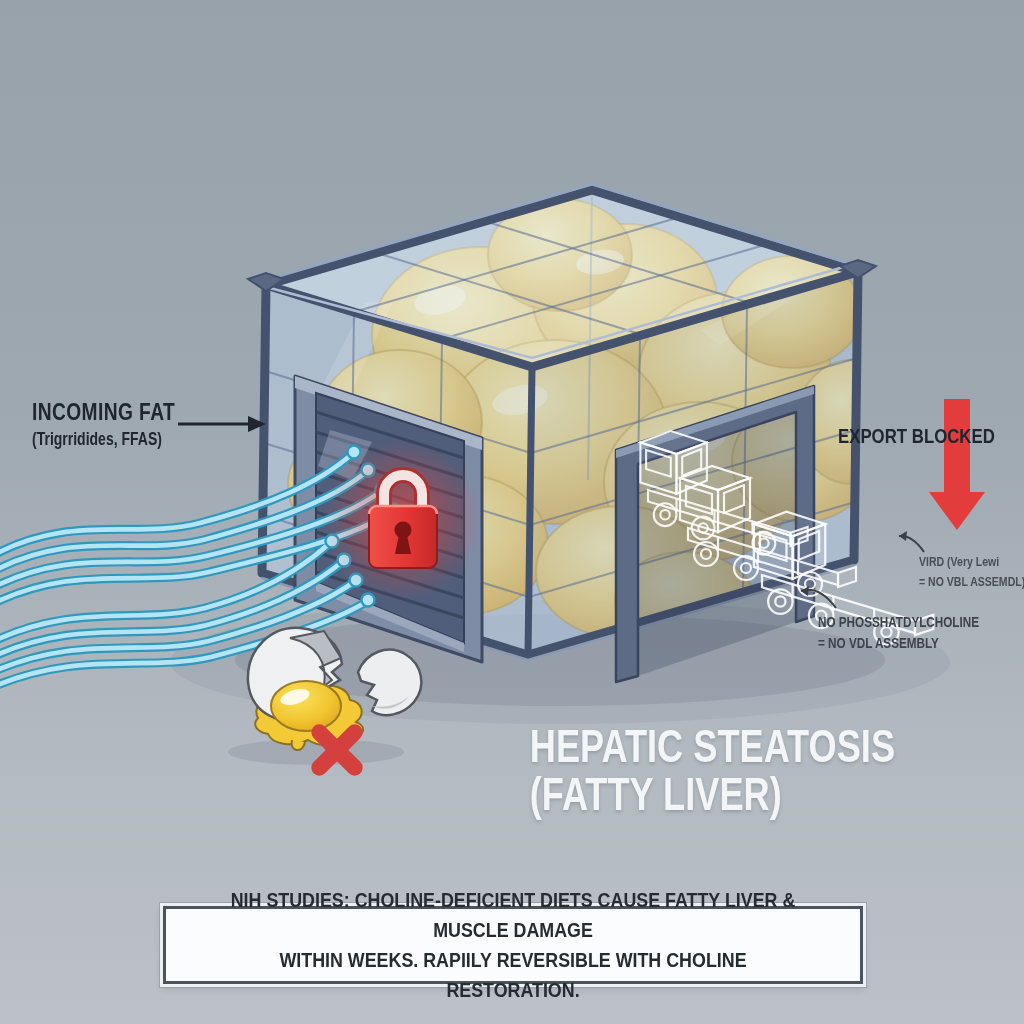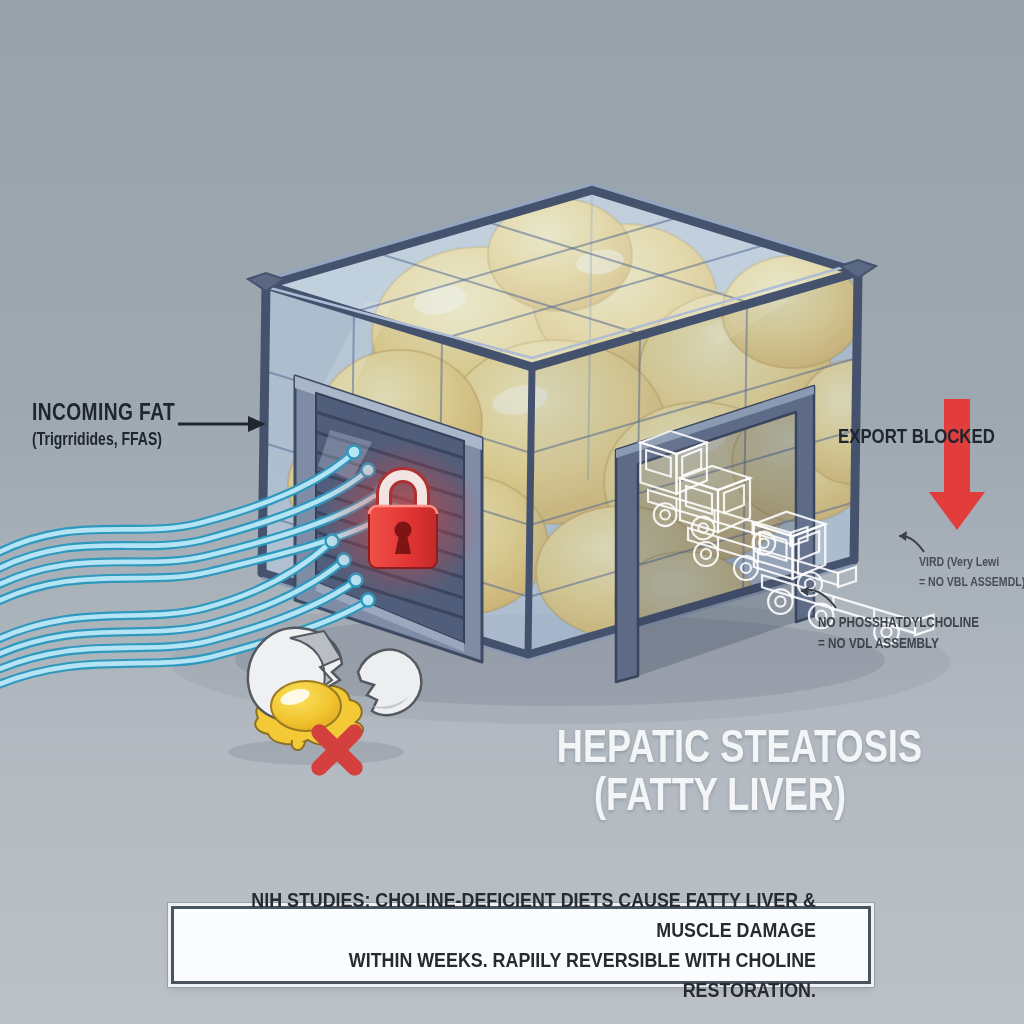--- a/index.html
+++ b/index.html
@@ -23,28 +23,28 @@
   #vldlnote{left:919px;top:552px;color:#474e56;font-size:13.5px;line-height:1.45;}
   #vldlnote .cx{transform:scaleX(.78);}
   #pcnote{left:818px;top:611px;color:#3d434b;font-size:15px;line-height:1.4;}
   #pcnote .cx{transform:scaleX(.78);}
   
   #choline{left:183px;top:768px;width:244px;text-align:center;line-height:1.05;font-size:35px;}
   #choline .l1{color:#262c34;transform:scaleX(.74);}
   #choline .l2{color:#fcfdfe;transform:scaleX(.74);
                text-shadow:0 2px 4px rgba(55,65,78,.45);}
   
-  #diagnosis{left:508px;top:722px;width:424px;text-align:center;line-height:1.03;
+  #diagnosis{left:481px;top:722px;width:424px;text-align:left;line-height:1.03;
              font-size:47px;color:#f3f5f7;text-shadow:0 2px 4px rgba(70,80,92,.28);}
   #diagnosis .cc{transform:scaleX(.77);}
   
   #banner{position:absolute;left:163px;top:906px;width:694px;height:72px;
           background:#fbfcfd;border:3px solid #4a545f;
           box-shadow:0 0 0 3px #eef1f3,0 0 0 4px #99a1a9,0 4px 8px rgba(50,60,72,.22);
-          display:flex;flex-direction:column;justify-content:center;text-align:right;margin-left:8px;}
+          display:flex;flex-direction:column;justify-content:center;text-align:center;}
   #banner .bl{font-weight:700;font-size:21px;color:#262b31;line-height:1.43;transform:scaleX(.85);}
 </style>
 </head>
 <body>
 
 <div class="stage">
 
 <svg width="1024" height="1024" viewBox="0 0 1024 1024">
   <defs>
     <radialGradient id="fatG" cx="40%" cy="32%" r="75%">

